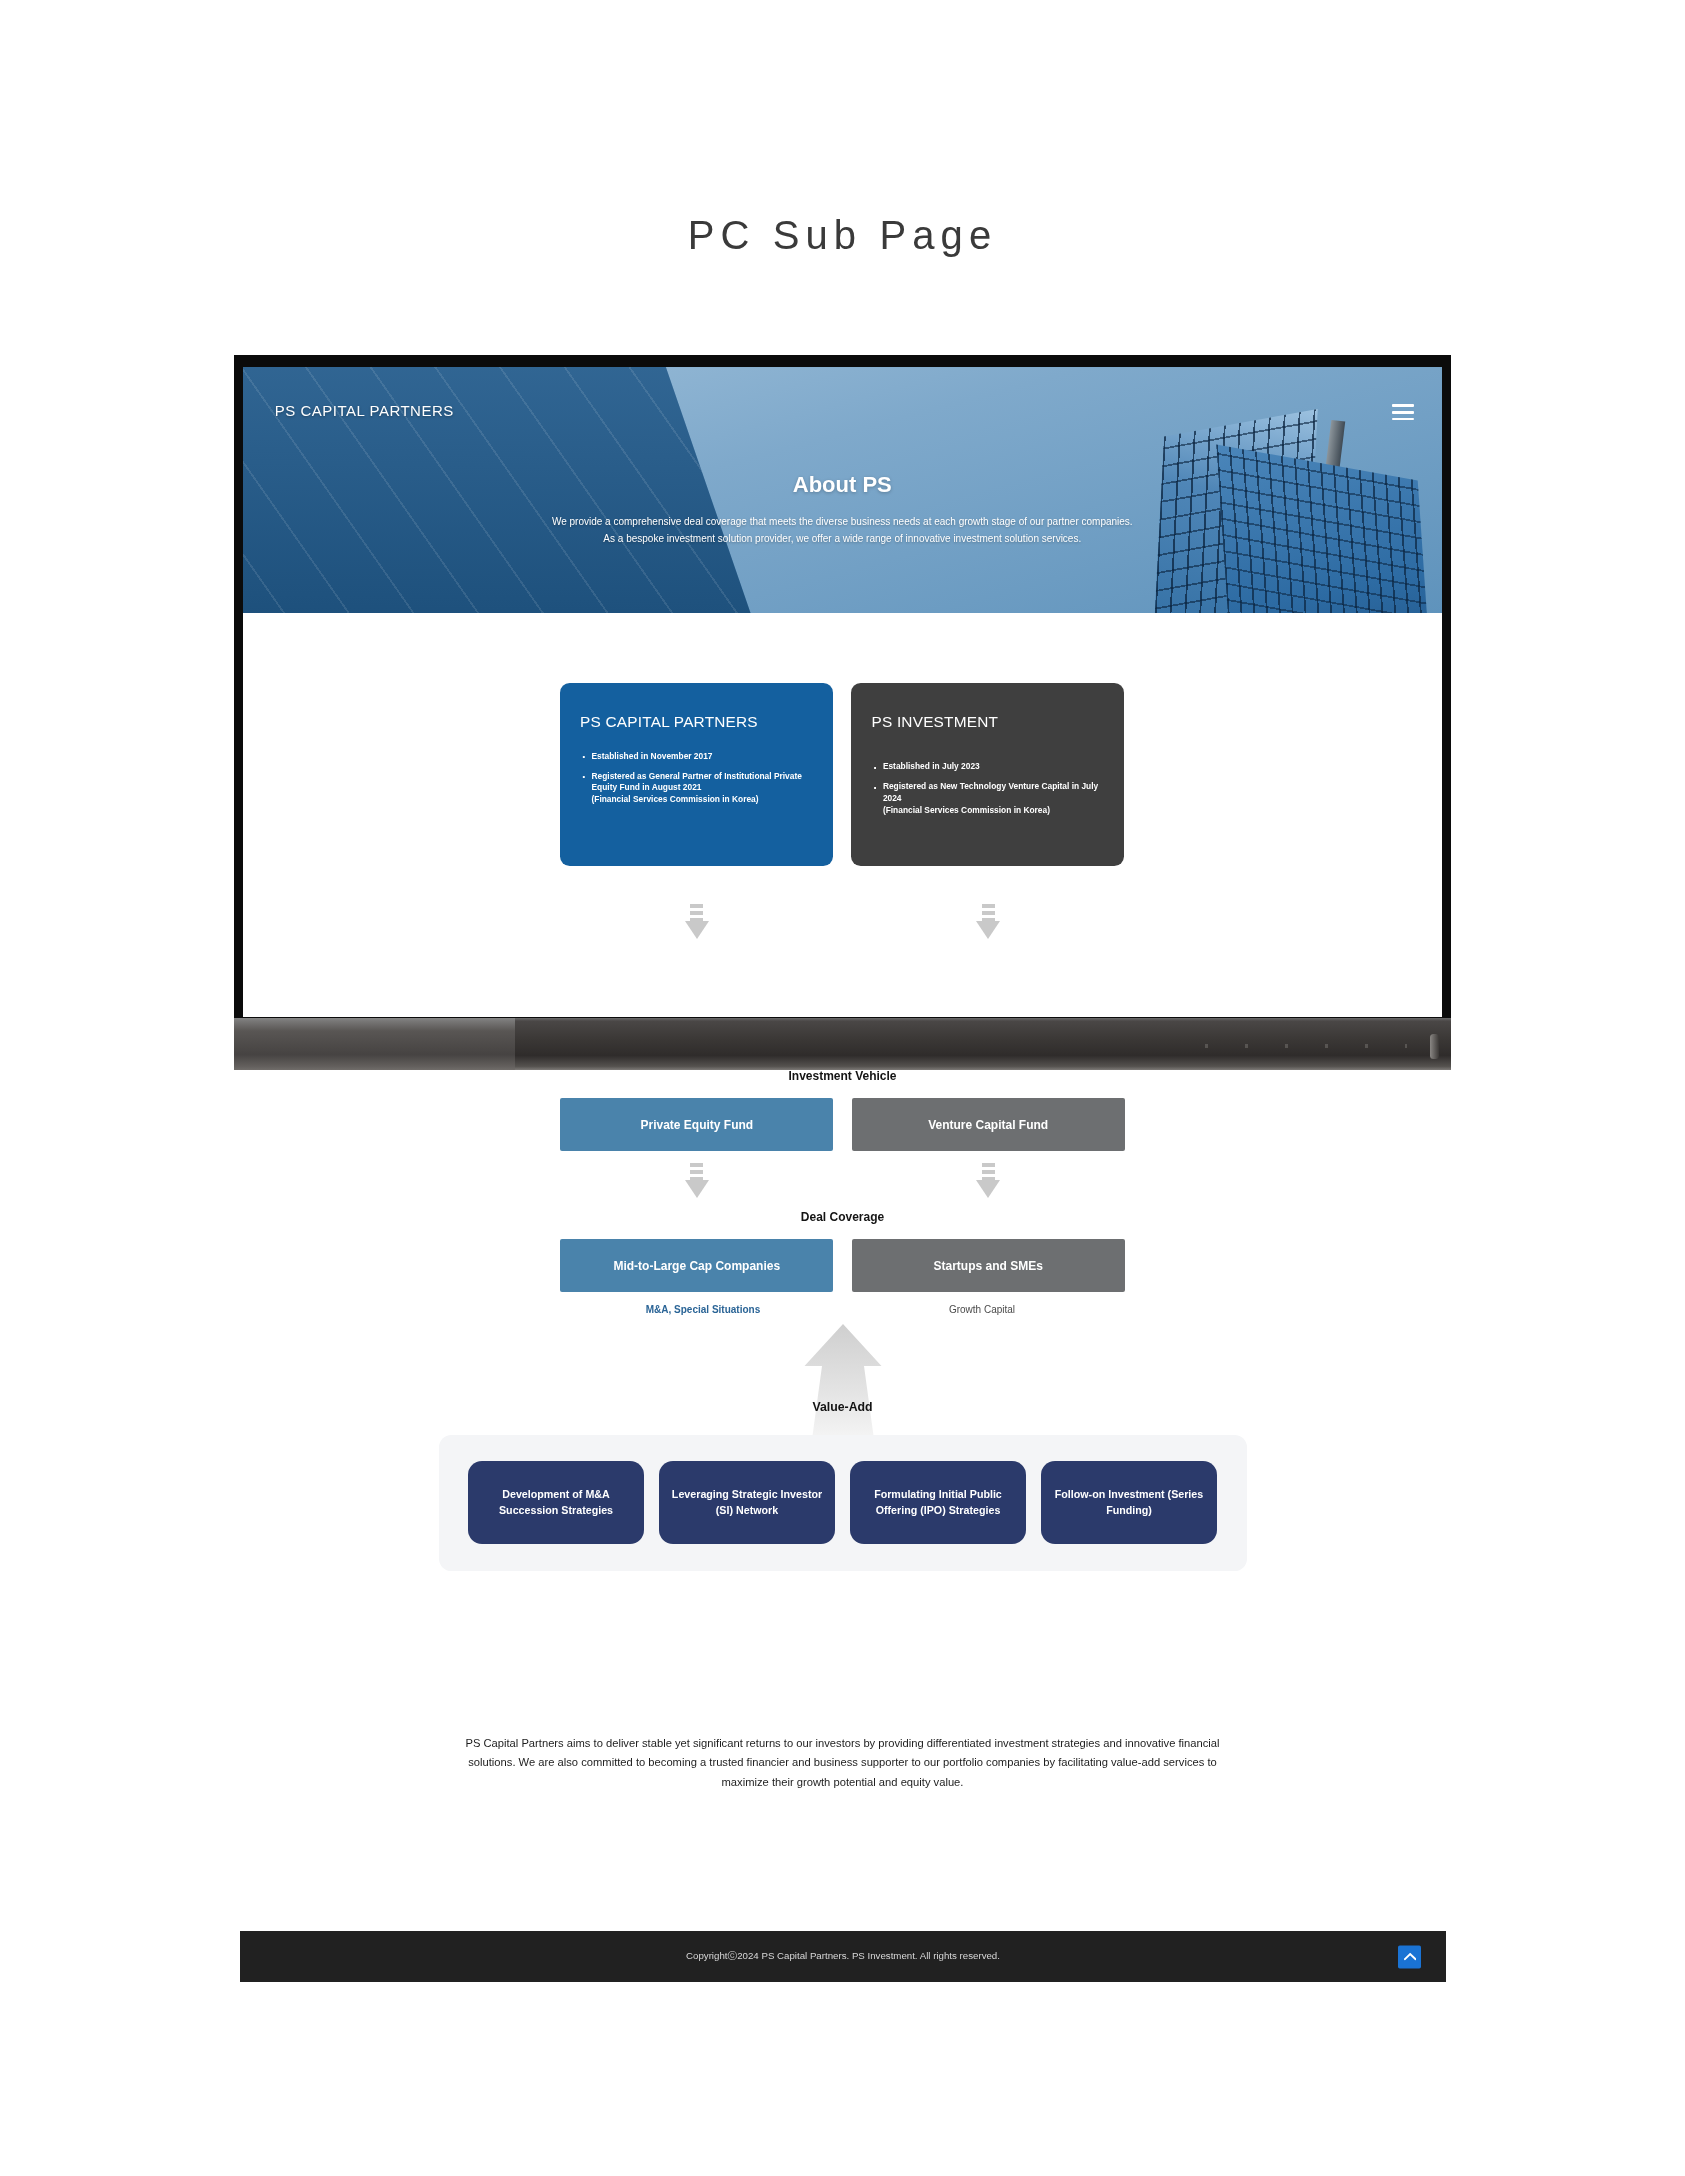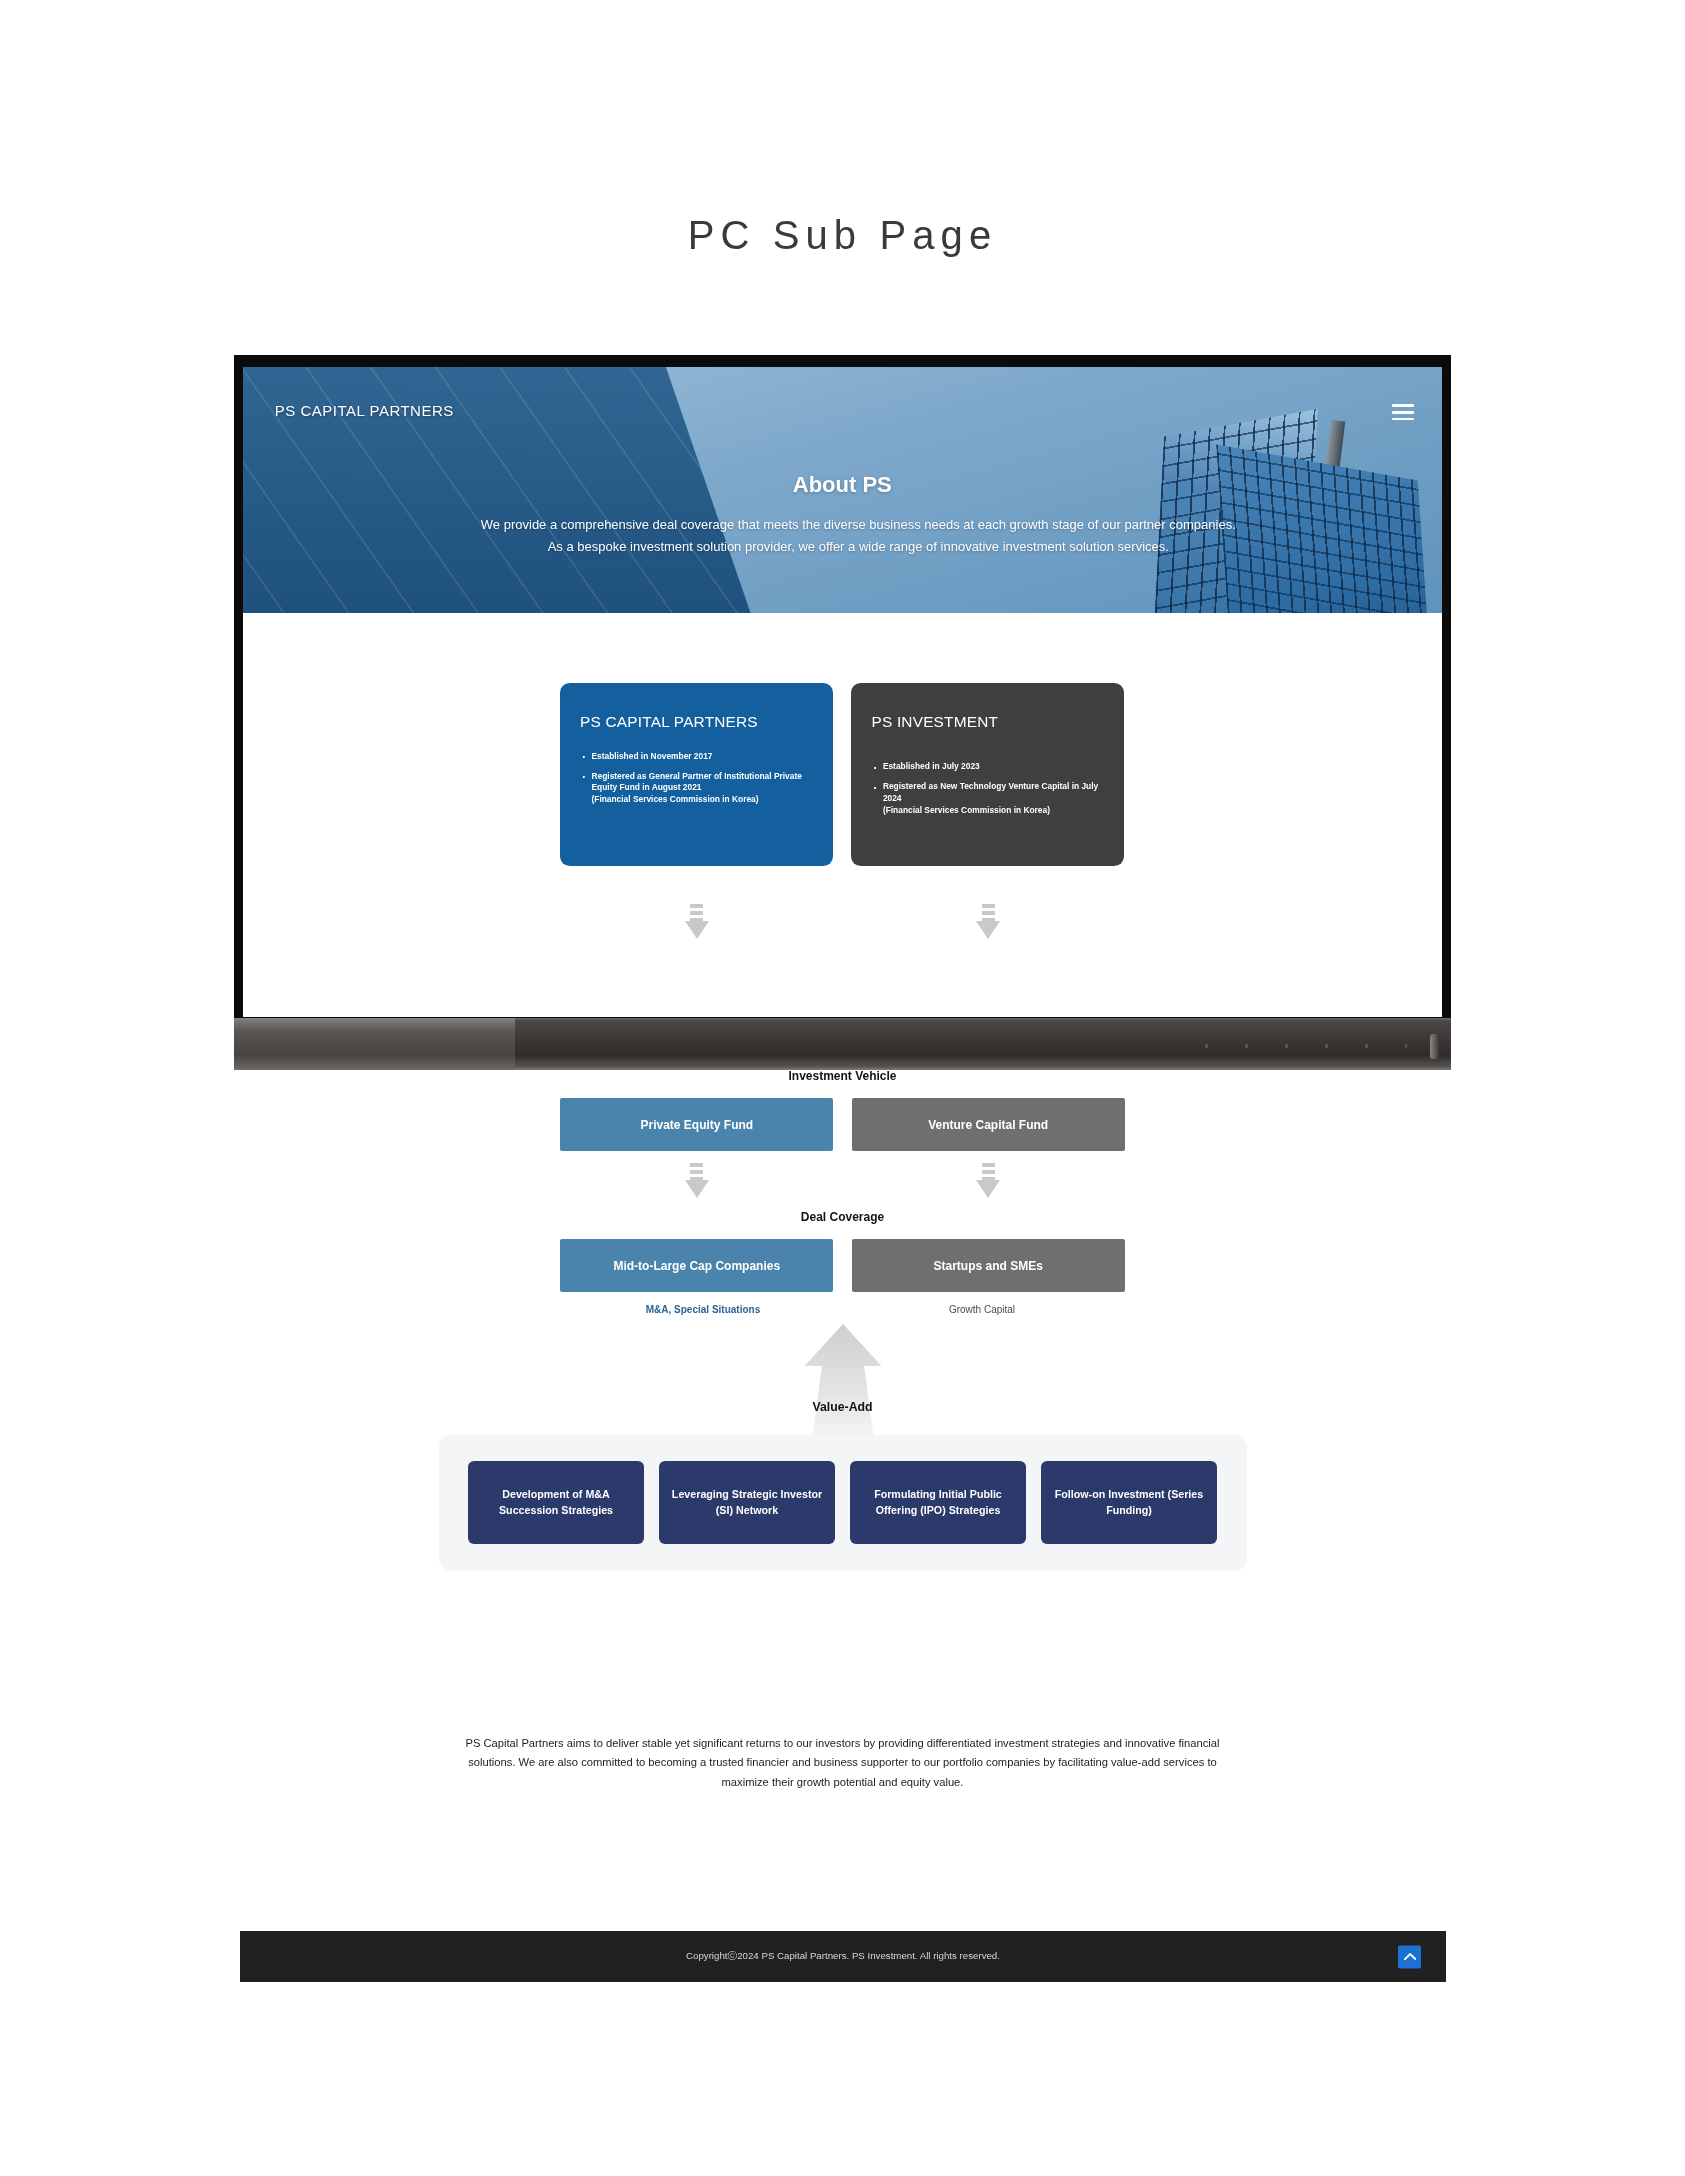--- a/index.html
+++ b/index.html
@@ -166,24 +166,24 @@
     left: 0; top: 105px; width: 100%;
     text-align: center;
     color: #ffffff;
     font-size: 22px;
     font-weight: bold;
     z-index: 5;
     text-shadow: 0 0.9px 3.5px rgba(0,0,0,.25);
   }
   .hero-sub {
     position: absolute;
-    left: 16px; top: 147px; width: 100%;
+    left: 0; top: 147px; width: 100%;
     text-align: center;
     color: #ffffff;
-    font-size: 13px;
+    font-size: 10px;
     line-height: 1.65;
     z-index: 5;
     text-shadow: 0 0.9px 2.6px rgba(0,0,0,.3);
   }
 
   
   .screen-body { position: relative; background:#fff; height: 405px; }
 
   .card-row {
     position: absolute;
@@ -334,21 +334,21 @@
     border-radius: 12.3px;
     display: flex;
     align-items: center;
     justify-content: center;
     gap: 15px;
   }
   .va-card {
     width: 176px;
     height: 83px;
     background: #2b3a6b;
-    border-radius: 6px;
+    border-radius: 14px;
     color: #fff;
     font-size: 10.7px;
     font-weight: bold;
     line-height: 1.42;
     display: flex; align-items: center; justify-content: center;
     text-align: center;
     padding: 0 7px;
   }
 
   

